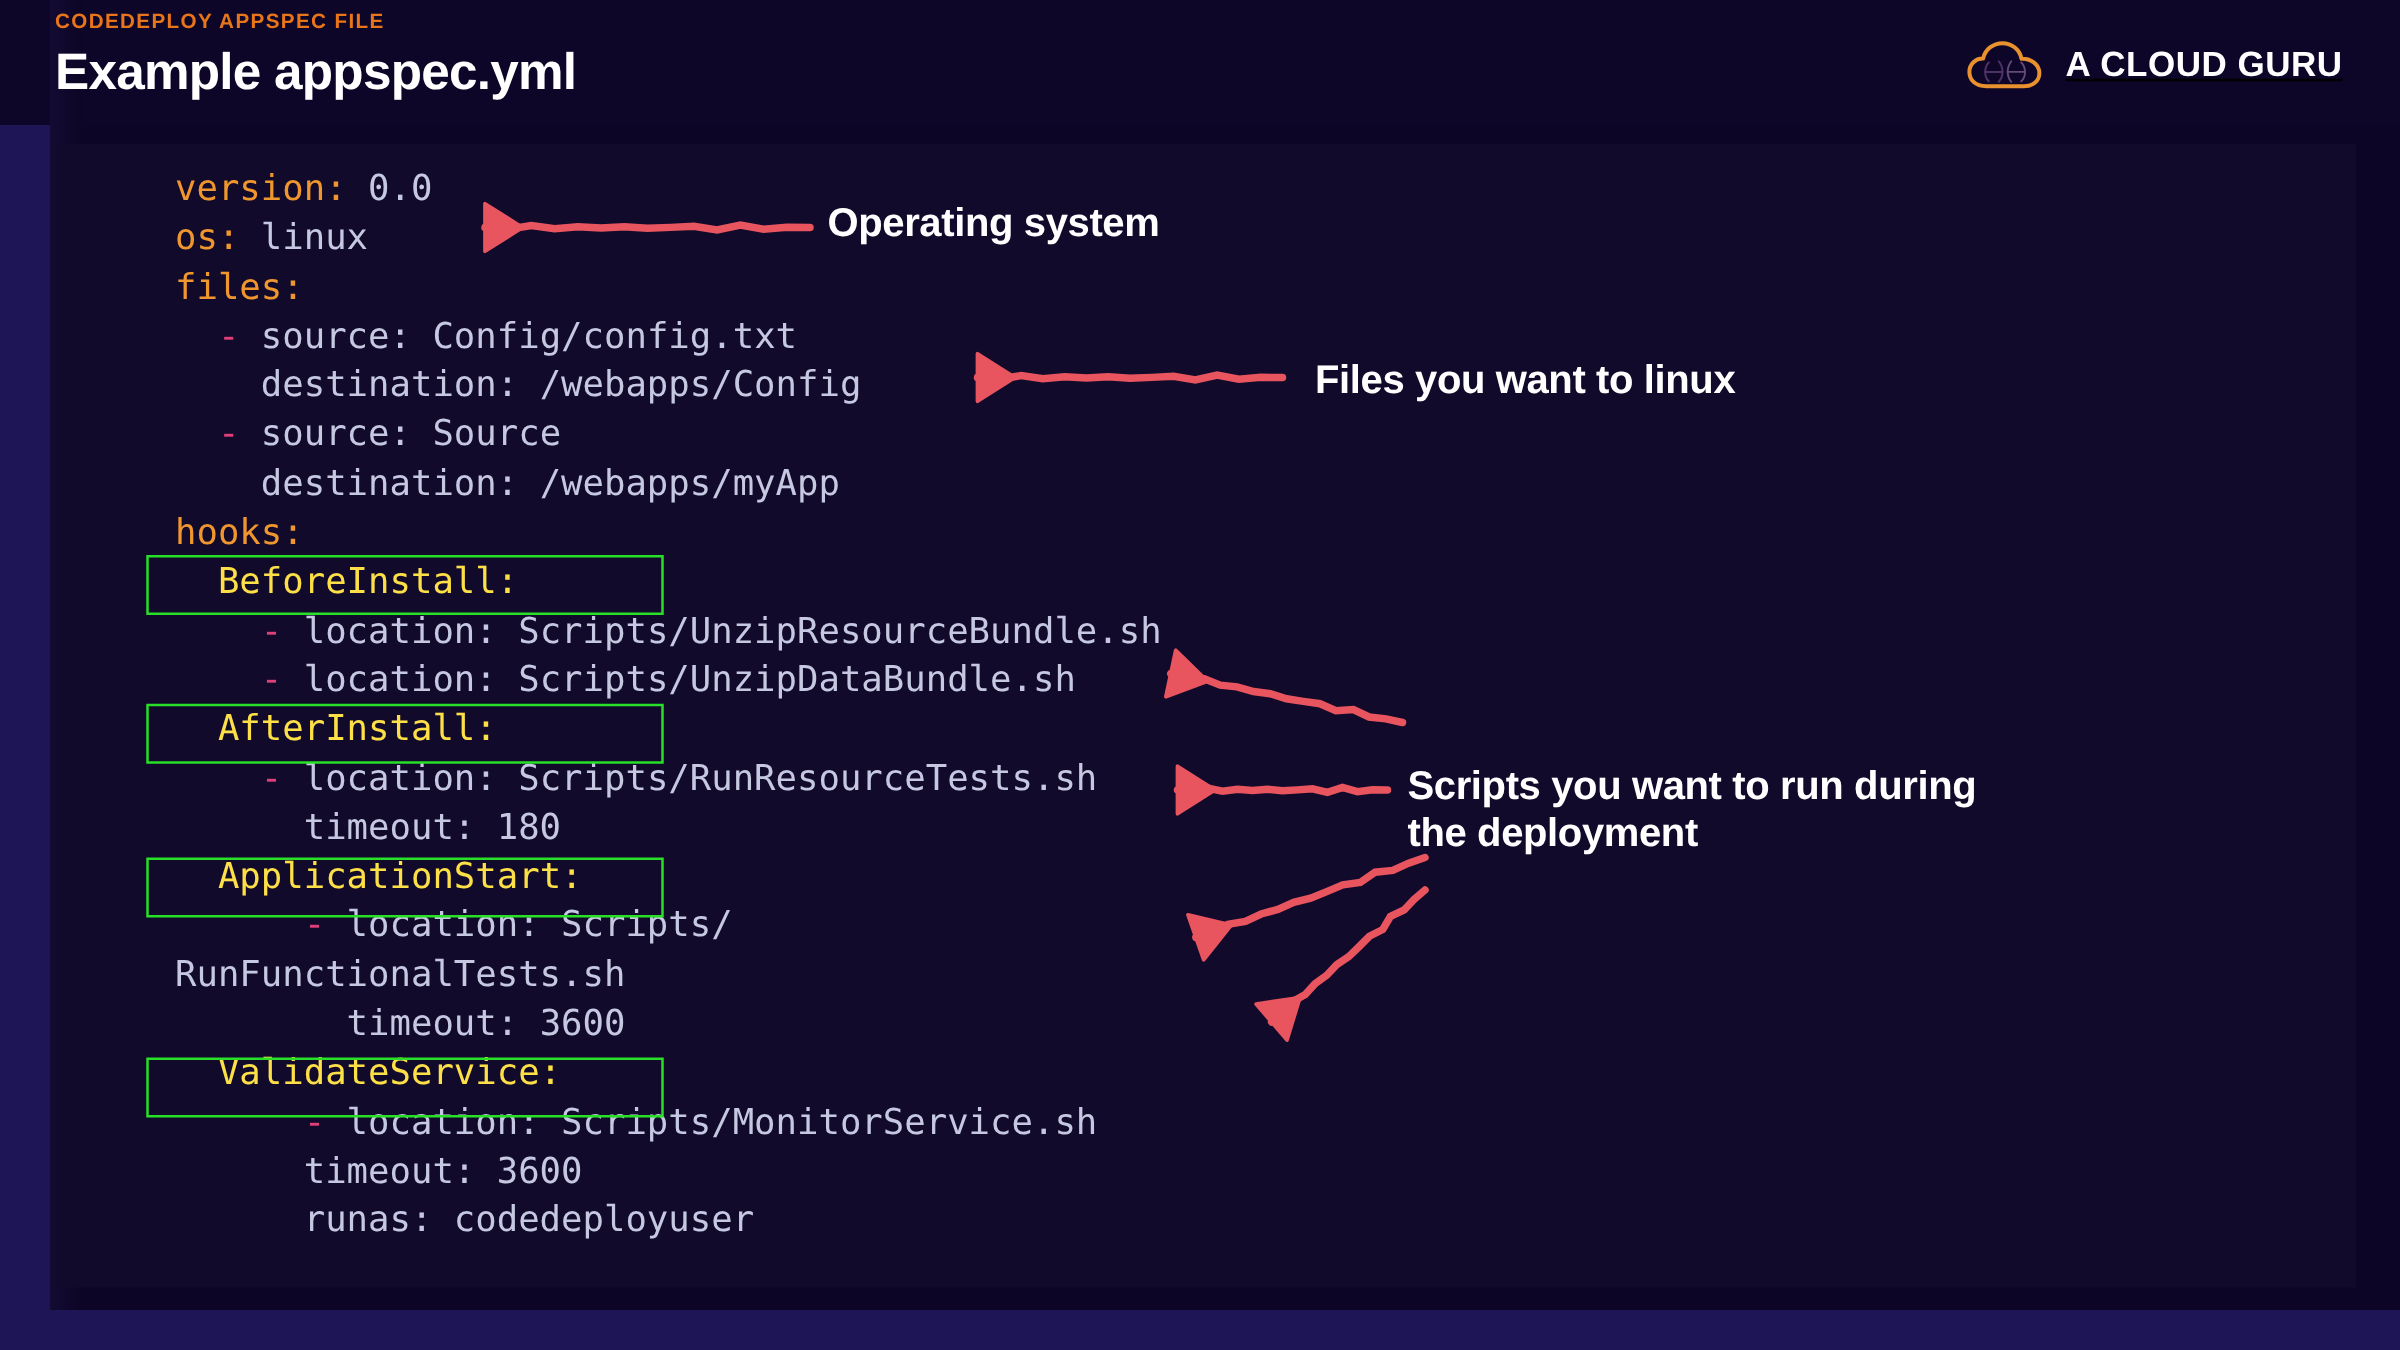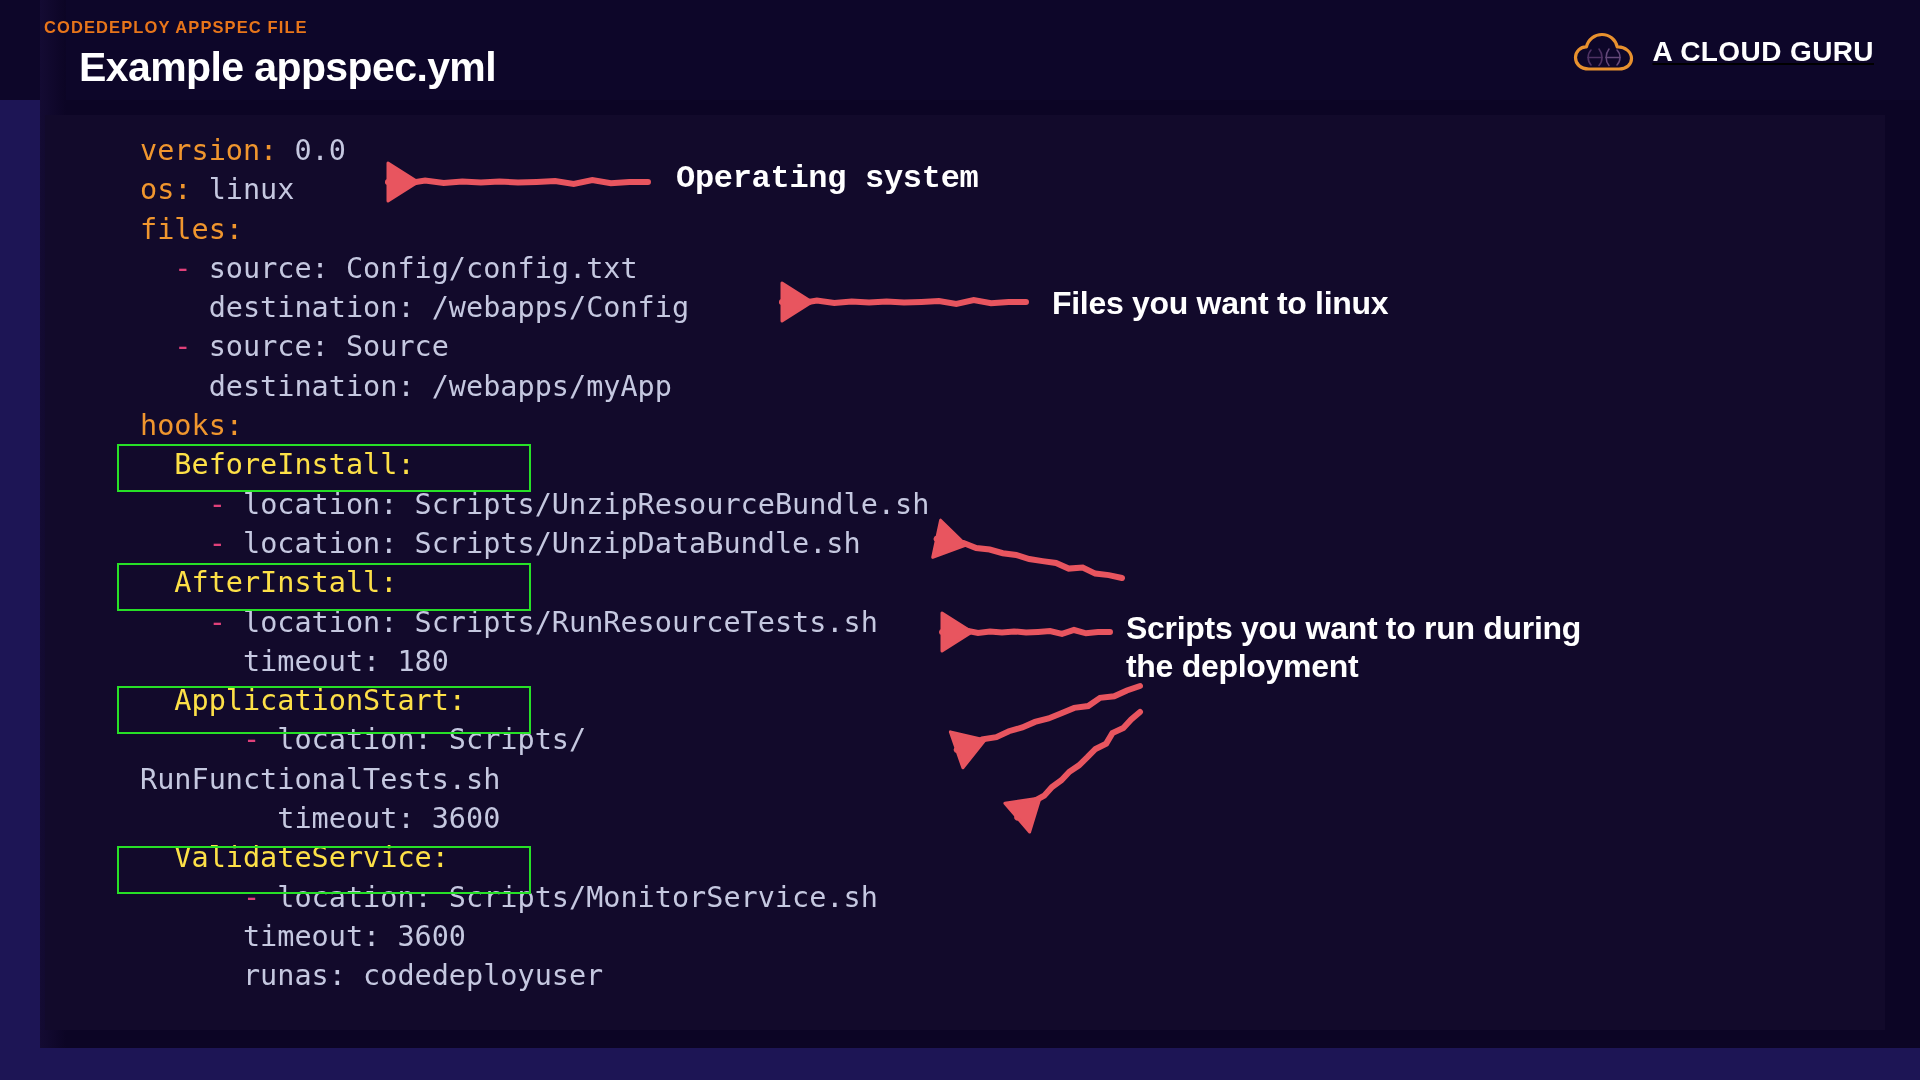--- a/index.html
+++ b/index.html
@@ -34,39 +34,38 @@
   }
   .edge-glow {
     position:absolute;
     left:40px; top:0; width:26px; height:1048px;
     background:linear-gradient(to right,#140b33,#0c0525);
   }
 
   
   .header {
     position:absolute;
-    left:44px; top:18px;
+    left:44px; top:8px;
     width:1100px;
     z-index:6;
   }
   .eyebrow {
     color:#e8751a;
     font-size:16.5px;
     font-weight:bold;
     letter-spacing:1.1px;
     line-height:1.1;
   }
   .slide-title {
     color:#ffffff;
     font-size:41px;
     font-weight:bold;
     letter-spacing:-0.6px;
     margin-top:10px;
     line-height:1.05;
-    margin-left:35px;
   }
 
   
   .logo {
     position:absolute;
     right:46px; top:30px;
     display:flex;
     align-items:center;
     gap:13px;
     z-index:6;
@@ -195,19 +194,19 @@
         <polyline points="1140.0,686.0 1126.9,690.5 1114.2,696.3 1100.1,697.8 1088.2,706.0 1074.2,707.9 1061.4,713.3 1048.5,718.5 1035.0,721.9 1022.3,727.5 1008.9,731.2 996.3,737.1 982.4,739.4 970.2,746.7 956.7,749.9" fill="none" stroke="#e8555f" stroke-width="6" stroke-linecap="round"></polyline>
         <polygon points="985,740 950.4,731.9 962.9,767.8" fill="#e8555f" stroke="#e8555f" stroke-width="3" stroke-linejoin="round"></polygon>
       </g>
       <g>
         <polyline points="1140.0,712.0 1131.2,719.5 1123.3,728.0 1112.4,733.1 1106.2,743.6 1095.5,749.0 1087.4,757.2 1079.0,765.3 1069.4,771.8 1061.4,780.2 1052.0,787.0 1044.2,795.7 1033.8,801.4 1027.0,811.1 1017.3,817.6" fill="none" stroke="#e8555f" stroke-width="6" stroke-linecap="round"></polyline>
         <polygon points="1040,798 1004.9,803.2 1029.6,832.0" fill="#e8555f" stroke="#e8555f" stroke-width="3" stroke-linejoin="round"></polygon>
       </g>
     </svg>
 
   <div id="annotations-layer">
-      <div class="anno" style="left: 676px; top: 160px; font-family: Liberation Mono, monospace;">Operating system</div>
+      <div class="anno" style="left: 662px; top: 160px;">Operating system</div>
       <div class="anno" style="left: 1052px; top: 285px;">Files you want to linux</div>
       <div class="anno" style="left: 1126px; top: 610px;">Scripts you want to run during
 the deployment</div>
     </div>
 
 </div>
 
 </body></html>

